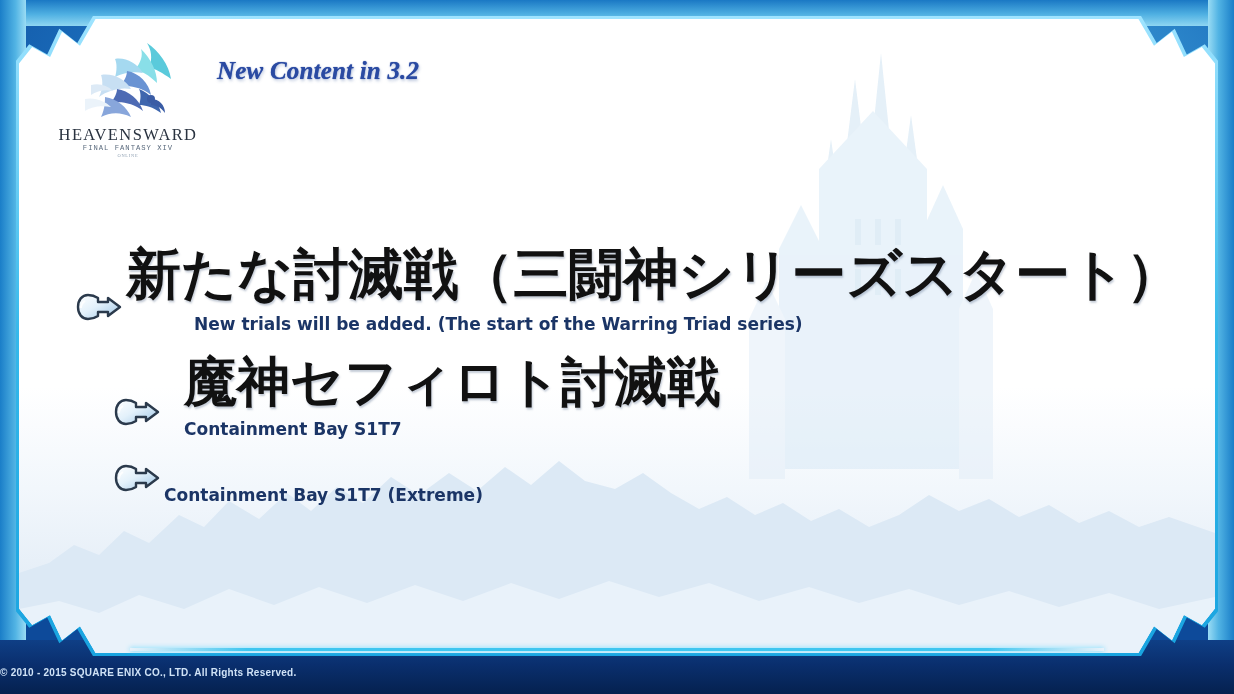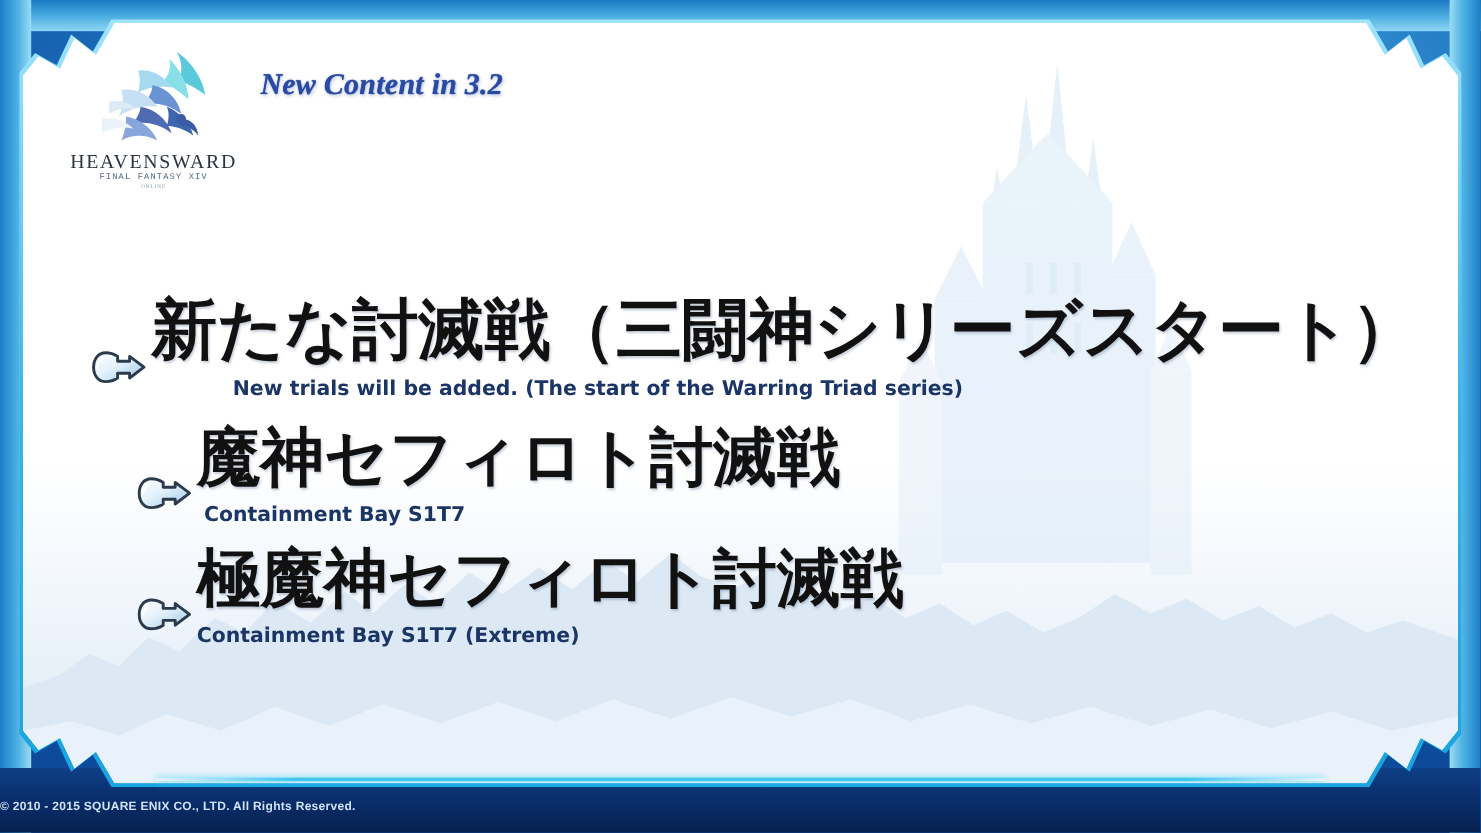--- a/index.html
+++ b/index.html
@@ -148,22 +148,22 @@
     color:#1b3566;
     white-space:nowrap;
     line-height:1;
   }
 
   #row1 { left:55px;  top:228px; }
   #row1 .jp { font-size:55px; }
   #row1 .en { margin-top:14px; margin-left:68px; }
 
   #row2 { left:93px;  top:336px; }
-  #row2 .jp { font-size:53px; }
-  #row2 .en { margin-top:13px; margin-left:6px; }
+  #row2 .jp { font-size:53px;margin-left:20px; }
+  #row2 .en { margin-top:13px; margin-left:20px; }
 
   #row3 { left:93px;  top:437px; }
   #row3 .jp { font-size:53px; }
   #row3 .en { margin-top:13px; }
 
   
   #footer-bar {
     position:absolute; left:0; bottom:0; width:1234px; height:44px;
     display:flex; align-items:center; justify-content:flex-start;
   }
@@ -309,21 +309,20 @@
               <stop offset="0%" stop-color="#ffffff"></stop>
               <stop offset="45%" stop-color="#e3f1fb"></stop>
               <stop offset="100%" stop-color="#9dc4e4"></stop>
             </linearGradient>
           </defs>
           <path d="M14,10 C8,10 4,15 4,22 C4,29 8,34 14,34 C18,34 21,33 24,31 L24,27 L34,27 L34,31 L46,22 L34,13 L34,17 L24,17 L24,13 C21,11 18,10 14,10 Z" fill="url(#hg3)" stroke="#2b3a4c" stroke-width="2.4" stroke-linejoin="round"></path>
           <path d="M11,16 C8,18 7,20 7,23" stroke="#ffffff" stroke-width="2" fill="none" opacity=".85"></path>
         </svg>
       </span>
       <span class="row-texts">
-        <span class="jp">極魔神セフィロト討滅戦</span>
         <span class="en">Containment Bay S1T7 (Extreme)</span>
       </span>
     </div>
 
   </div>
 
   <div id="footer-line"></div>
 
   <div id="footer-bar">
     <span id="copyright">© 2010 - 2015 SQUARE ENIX CO., LTD. All Rights Reserved.</span>

